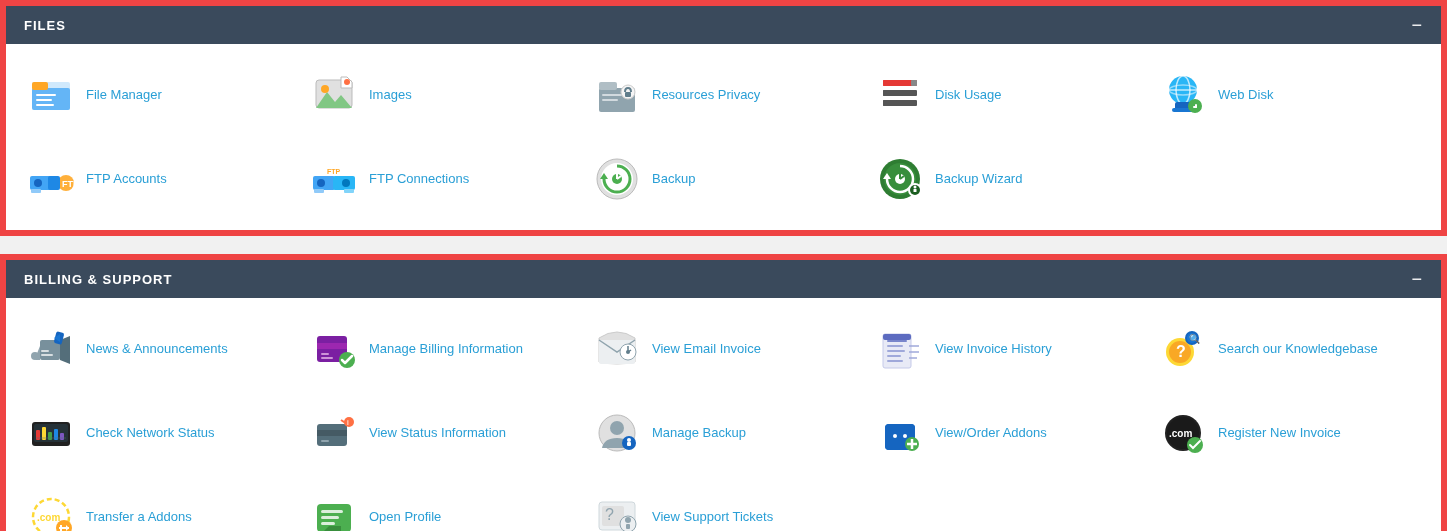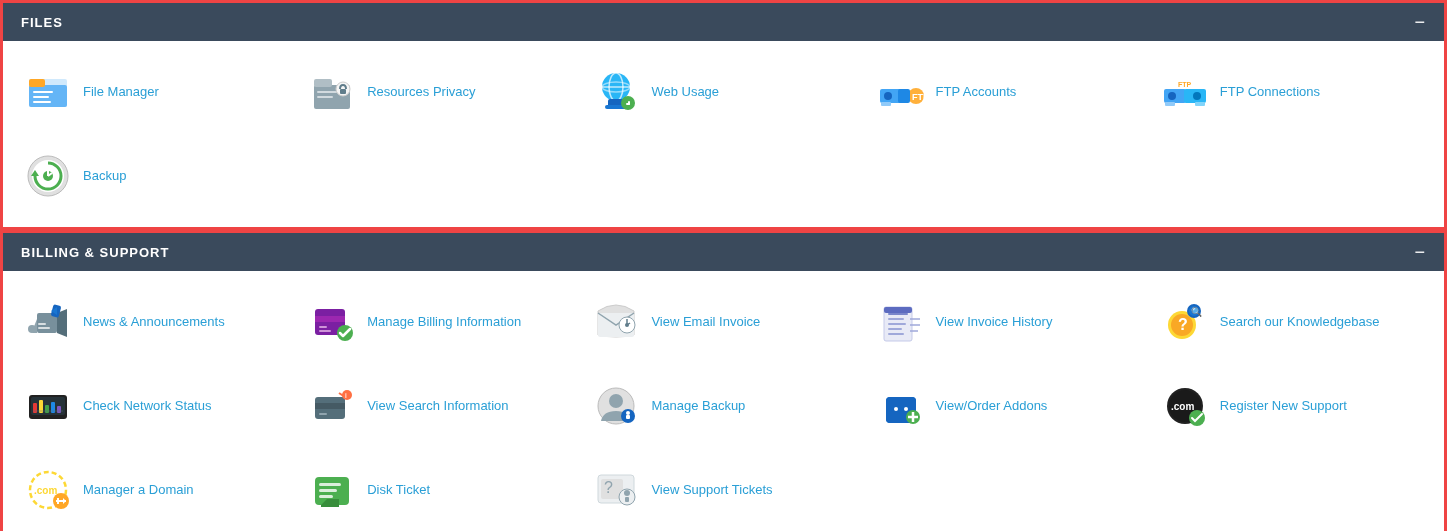--- a/index.html
+++ b/index.html
@@ -3,21 +3,22 @@
   <meta charset="utf-8">
   <style>
     * { box-sizing: border-box; margin: 0; padding: 0; }
     body {
       font-family: 'Lucida Grande', Arial, sans-serif;
       background: #f1f1f1;
       color: #333;
     }
     .section {
       background: #fff;
-      border: 3px solid #ef4444;
+      margin-bottom: 18px;
+      border: 6px solid #ef4444;
       text-align: center;
     }
     .section-header {
       background: #3a4a5c;
       color: #fff;
       font-size: 13px;
       font-weight: bold;
       letter-spacing: 1px;
       padding: 10px 18px;
       display: flex;
@@ -83,52 +84,78 @@
             <rect x="4" y="16" width="38" height="22" rx="2" fill="#64B5F6"></rect>
             <rect x="4" y="10" width="16" height="8" rx="2" fill="#FFA726"></rect>
             <rect x="8" y="22" width="20" height="2" rx="1" fill="#fff"></rect>
             <rect x="8" y="27" width="16" height="2" rx="1" fill="#fff"></rect>
             <rect x="8" y="32" width="18" height="2" rx="1" fill="#fff"></rect>
           </svg>
         </div>
         <span class="item-label">File Manager</span>
       </a>
 
+      <a class="item" href="#">
+        <div class="icon-wrap">
+          <svg viewBox="0 0 46 46" xmlns="http://www.w3.org/2000/svg">
+            <rect x="5" y="8" width="36" height="28" rx="3" fill="#e0e0e0" stroke="#bbb" stroke-width="1"></rect>
+            <polygon points="5,36 16,20 24,30 30,23 41,36" fill="#81C784"></polygon>
+            <circle cx="14" cy="17" r="4" fill="#FFA726"></circle>
+            <path d="M30 5 L36 5 L41 10 L41 16 L30 16 Z" fill="#fff" stroke="#bbb" stroke-width="1"></path>
+            <circle cx="36" cy="10" r="3" fill="#FF7043"></circle>
+          </svg>
+        </div>
+        <span class="item-label">Images</span>
+      </a>
 
       <a class="item" href="#">
         <div class="icon-wrap">
           <svg viewBox="0 0 46 46" xmlns="http://www.w3.org/2000/svg">
             <rect x="5" y="16" width="36" height="24" rx="2" fill="#90A4AE"></rect>
             <rect x="5" y="10" width="18" height="8" rx="2" fill="#b0bec5"></rect>
             <rect x="8" y="22" width="20" height="2" rx="1" fill="#fff" opacity="0.6"></rect>
             <rect x="8" y="27" width="16" height="2" rx="1" fill="#fff" opacity="0.6"></rect>
             <circle cx="34" cy="20" r="7" fill="#f5f5f5" stroke="#ccc" stroke-width="1"></circle>
             <rect x="31" y="20" width="6" height="5" rx="1" fill="#607D8B"></rect>
             <path d="M31 20 Q31 16 34 16 Q37 16 37 20" stroke="#607D8B" stroke-width="2" fill="none"></path>
           </svg>
         </div>
         <span class="item-label">Resources Privacy</span>
       </a>
 
+      <a class="item" href="#">
+        <div class="icon-wrap">
+          <svg viewBox="0 0 46 46" xmlns="http://www.w3.org/2000/svg">
+            <rect x="6" y="8" width="34" height="6" rx="1" fill="#E53935"></rect>
+            <rect x="6" y="8" width="28" height="6" rx="1" fill="#E53935"></rect>
+            <rect x="6" y="18" width="34" height="6" rx="1" fill="#555"></rect>
+            <rect x="6" y="18" width="20" height="6" rx="1" fill="#555"></rect>
+            <rect x="6" y="28" width="34" height="6" rx="1" fill="#555"></rect>
+            <rect x="6" y="28" width="14" height="6" rx="1" fill="#555"></rect>
+            <rect x="34" y="8" width="6" height="6" rx="1" fill="#888"></rect>
+          </svg>
+        </div>
+        <span class="item-label">Disk Usage</span>
+      </a>
 
       <a class="item" href="#">
         <div class="icon-wrap">
           <svg viewBox="0 0 46 46" xmlns="http://www.w3.org/2000/svg">
             <circle cx="23" cy="18" r="14" fill="#29B6F6"></circle>
             <ellipse cx="23" cy="18" rx="7" ry="14" fill="none" stroke="#fff" stroke-width="1.5" opacity="0.7"></ellipse>
             <line x1="9" y1="18" x2="37" y2="18" stroke="#fff" stroke-width="1.5" opacity="0.7"></line>
             <ellipse cx="23" cy="18" rx="14" ry="5" fill="none" stroke="#fff" stroke-width="1.5" opacity="0.5"></ellipse>
             <rect x="15" y="30" width="16" height="8" rx="2" fill="#1565C0"></rect>
             <rect x="12" y="36" width="22" height="4" rx="2" fill="#1976D2"></rect>
             <circle cx="35" cy="34" r="7" fill="#4CAF50"></circle>
             <rect x="33" y="34" width="4" height="2" rx="1" fill="#fff"></rect>
             <rect x="35" y="30" width="2" height="4" rx="1" fill="#fff" transform="translate(0 2)"></rect>
           </svg>
         </div>
-        <span class="item-label">Web Usage</span>
+        <span class="item-label">Web Disk</span>
       </a>
 
       <a class="item" href="#">
         <div class="icon-wrap">
           <svg viewBox="0 0 46 46" xmlns="http://www.w3.org/2000/svg">
             <rect x="2" y="20" width="22" height="14" rx="2" fill="#42A5F5"></rect>
             <circle cx="10" cy="27" r="4" fill="#1565C0"></circle>
             <rect x="3" y="33" width="10" height="4" rx="1" fill="#90CAF9"></rect>
             <circle cx="38" cy="27" r="8" fill="#FFA726" opacity="0.9"></circle>
             <text x="34" y="31" font-size="9" fill="#fff" font-weight="bold">FTP</text>
@@ -161,20 +188,38 @@
             <path d="M23 10 A13 13 0 1 1 10 23" stroke="#4CAF50" stroke-width="3" fill="none"></path>
             <polygon points="10,17 14,23 6,23" fill="#4CAF50"></polygon>
             <circle cx="23" cy="23" r="5" fill="#4CAF50"></circle>
             <line x1="23" y1="18" x2="23" y2="23" stroke="#fff" stroke-width="2"></line>
             <line x1="23" y1="23" x2="27" y2="20" stroke="#fff" stroke-width="2"></line>
           </svg>
         </div>
         <span class="item-label">Backup</span>
       </a>
 
+      <a class="item" href="#">
+        <div class="icon-wrap">
+          <svg viewBox="0 0 46 46" xmlns="http://www.w3.org/2000/svg">
+            <circle cx="23" cy="23" r="20" fill="#2E7D32"></circle>
+            <circle cx="23" cy="23" r="16" fill="#388E3C"></circle>
+            <path d="M23 10 A13 13 0 1 1 10 23" stroke="#fff" stroke-width="2.5" fill="none"></path>
+            <polygon points="10,17 14,23 6,23" fill="#fff"></polygon>
+            <circle cx="23" cy="23" r="5" fill="#fff"></circle>
+            <line x1="23" y1="18" x2="23" y2="23" stroke="#388E3C" stroke-width="2"></line>
+            <line x1="23" y1="23" x2="27" y2="20" stroke="#388E3C" stroke-width="2"></line>
+            <circle cx="38" cy="34" r="7" fill="#fff"></circle>
+            <circle cx="38" cy="34" r="5" fill="#1B5E20"></circle>
+            <circle cx="38" cy="31" r="1.5" fill="#fff"></circle>
+            <rect x="36.5" y="33" width="3" height="3" rx="0.5" fill="#fff"></rect>
+          </svg>
+        </div>
+        <span class="item-label">Backup Wizard</span>
+      </a>
 
     </div>
   </div>
 </div>
 
 <div class="section">
   <div class="section-header">
     <span>BILLING &amp; SUPPORT</span>
     <span class="minus">−</span>
   </div>
@@ -279,21 +324,21 @@
         <div class="icon-wrap">
           <svg viewBox="0 0 46 46" xmlns="http://www.w3.org/2000/svg">
             <rect x="6" y="14" width="30" height="22" rx="3" fill="#546E7A"></rect>
             <rect x="6" y="20" width="30" height="6" fill="#455A64"></rect>
             <rect x="10" y="30" width="8" height="2" rx="1" fill="#90A4AE"></rect>
             <line x1="30" y1="10" x2="36" y2="14" stroke="#FF7043" stroke-width="2"></line>
             <circle cx="38" cy="12" r="5" fill="#FF7043"></circle>
             <text x="36" y="15" font-size="8" fill="#fff">i</text>
           </svg>
         </div>
-        <span class="item-label">View Search Information</span>
+        <span class="item-label">View Status Information</span>
       </a>
 
       <a class="item" href="#">
         <div class="icon-wrap">
           <svg viewBox="0 0 46 46" xmlns="http://www.w3.org/2000/svg">
             <circle cx="23" cy="23" r="18" fill="#e0e0e0" stroke="#bbb" stroke-width="1"></circle>
             <circle cx="23" cy="18" r="7" fill="#90A4AE"></circle>
             <path d="M8 38 Q10 28 23 28 Q36 28 38 38" fill="#90A4AE"></path>
             <circle cx="35" cy="33" r="7" fill="#1565C0"></circle>
             <circle cx="35" cy="30" r="2" fill="#fff"></circle>
@@ -322,48 +367,48 @@
       <a class="item" href="#">
         <div class="icon-wrap">
           <svg viewBox="0 0 46 46" xmlns="http://www.w3.org/2000/svg">
             <circle cx="23" cy="23" r="18" fill="#212121"></circle>
             <circle cx="23" cy="23" r="16" fill="#1a1a1a"></circle>
             <text x="9" y="27" font-size="10" fill="#fff" font-weight="bold">.com</text>
             <circle cx="35" cy="35" r="8" fill="#4CAF50"></circle>
             <polyline points="30,35 33,38 40,31" stroke="#fff" stroke-width="2" fill="none" stroke-linecap="round"></polyline>
           </svg>
         </div>
-        <span class="item-label">Register New Support</span>
+        <span class="item-label">Register New Invoice</span>
       </a>
 
       <a class="item" href="#">
         <div class="icon-wrap">
           <svg viewBox="0 0 46 46" xmlns="http://www.w3.org/2000/svg">
             <circle cx="23" cy="23" r="18" fill="none" stroke="#FDD835" stroke-width="2.5" stroke-dasharray="5,3"></circle>
             <text x="9" y="27" font-size="10" fill="#FDD835" font-weight="bold">.com</text>
             <circle cx="36" cy="34" r="8" fill="#FFA726"></circle>
             <line x1="31" y1="34" x2="41" y2="34" stroke="#fff" stroke-width="2"></line>
             <polygon points="38,31 41,34 38,37" fill="#fff"></polygon>
             <line x1="33" y1="31" x2="33" y2="37" stroke="#fff" stroke-width="2"></line>
           </svg>
         </div>
-        <span class="item-label">Manager a Domain</span>
+        <span class="item-label">Transfer a Addons</span>
       </a>
 
       <a class="item" href="#">
         <div class="icon-wrap">
           <svg viewBox="0 0 46 46" xmlns="http://www.w3.org/2000/svg">
             <rect x="6" y="10" width="34" height="28" rx="4" fill="#4CAF50"></rect>
             <rect x="10" y="16" width="22" height="3" rx="1.5" fill="#fff" opacity="0.8"></rect>
             <rect x="10" y="22" width="18" height="3" rx="1.5" fill="#fff" opacity="0.8"></rect>
             <rect x="10" y="28" width="14" height="3" rx="1.5" fill="#fff" opacity="0.8"></rect>
             <polygon points="12,38 18,32 30,32 30,40 12,40" fill="#388E3C"></polygon>
           </svg>
         </div>
-        <span class="item-label">Disk Ticket</span>
+        <span class="item-label">Open Profile</span>
       </a>
 
       <a class="item" href="#">
         <div class="icon-wrap">
           <svg viewBox="0 0 46 46" xmlns="http://www.w3.org/2000/svg">
             <rect x="5" y="8" width="36" height="28" rx="3" fill="#eceff1" stroke="#cfd8dc" stroke-width="1"></rect>
             <rect x="8" y="12" width="22" height="20" rx="2" fill="#e0e0e0"></rect>
             <text x="11" y="26" font-size="16" fill="#90A4AE">?</text>
             <circle cx="34" cy="30" r="8" fill="#eceff1" stroke="#90A4AE" stroke-width="1"></circle>
             <circle cx="34" cy="26" r="3" fill="#90A4AE"></circle>

